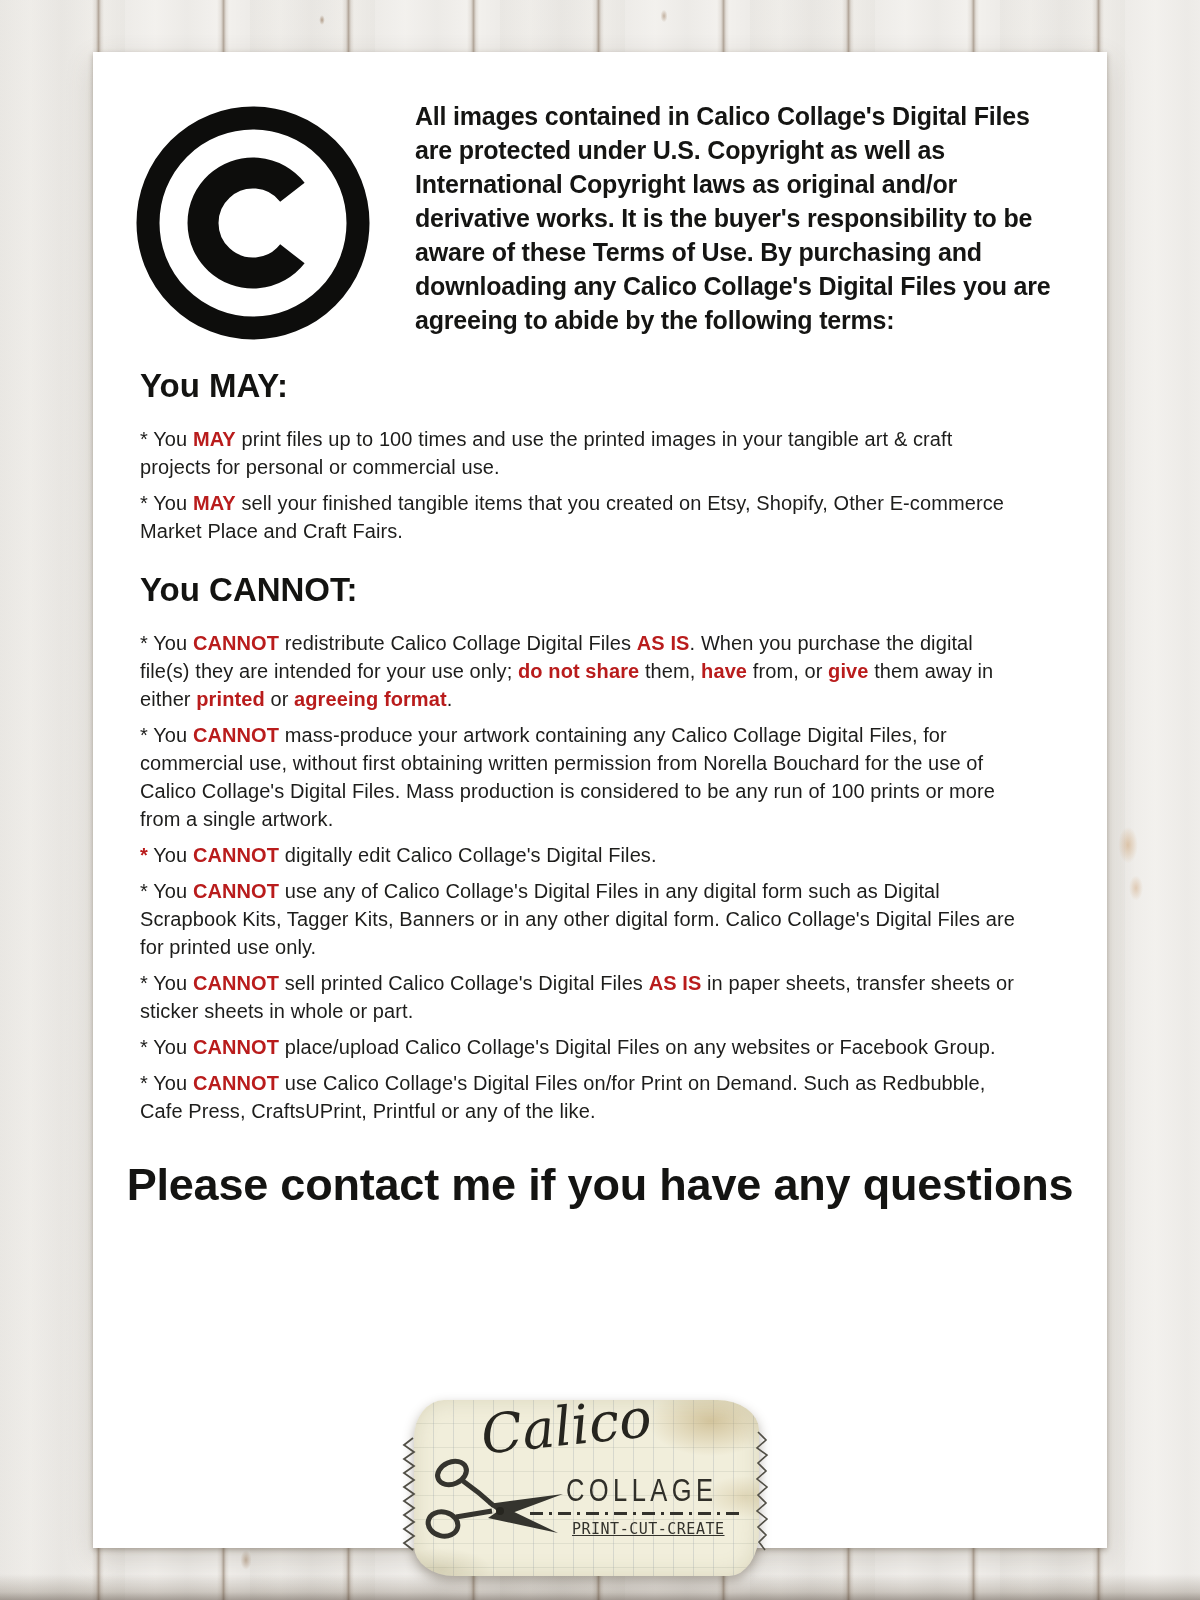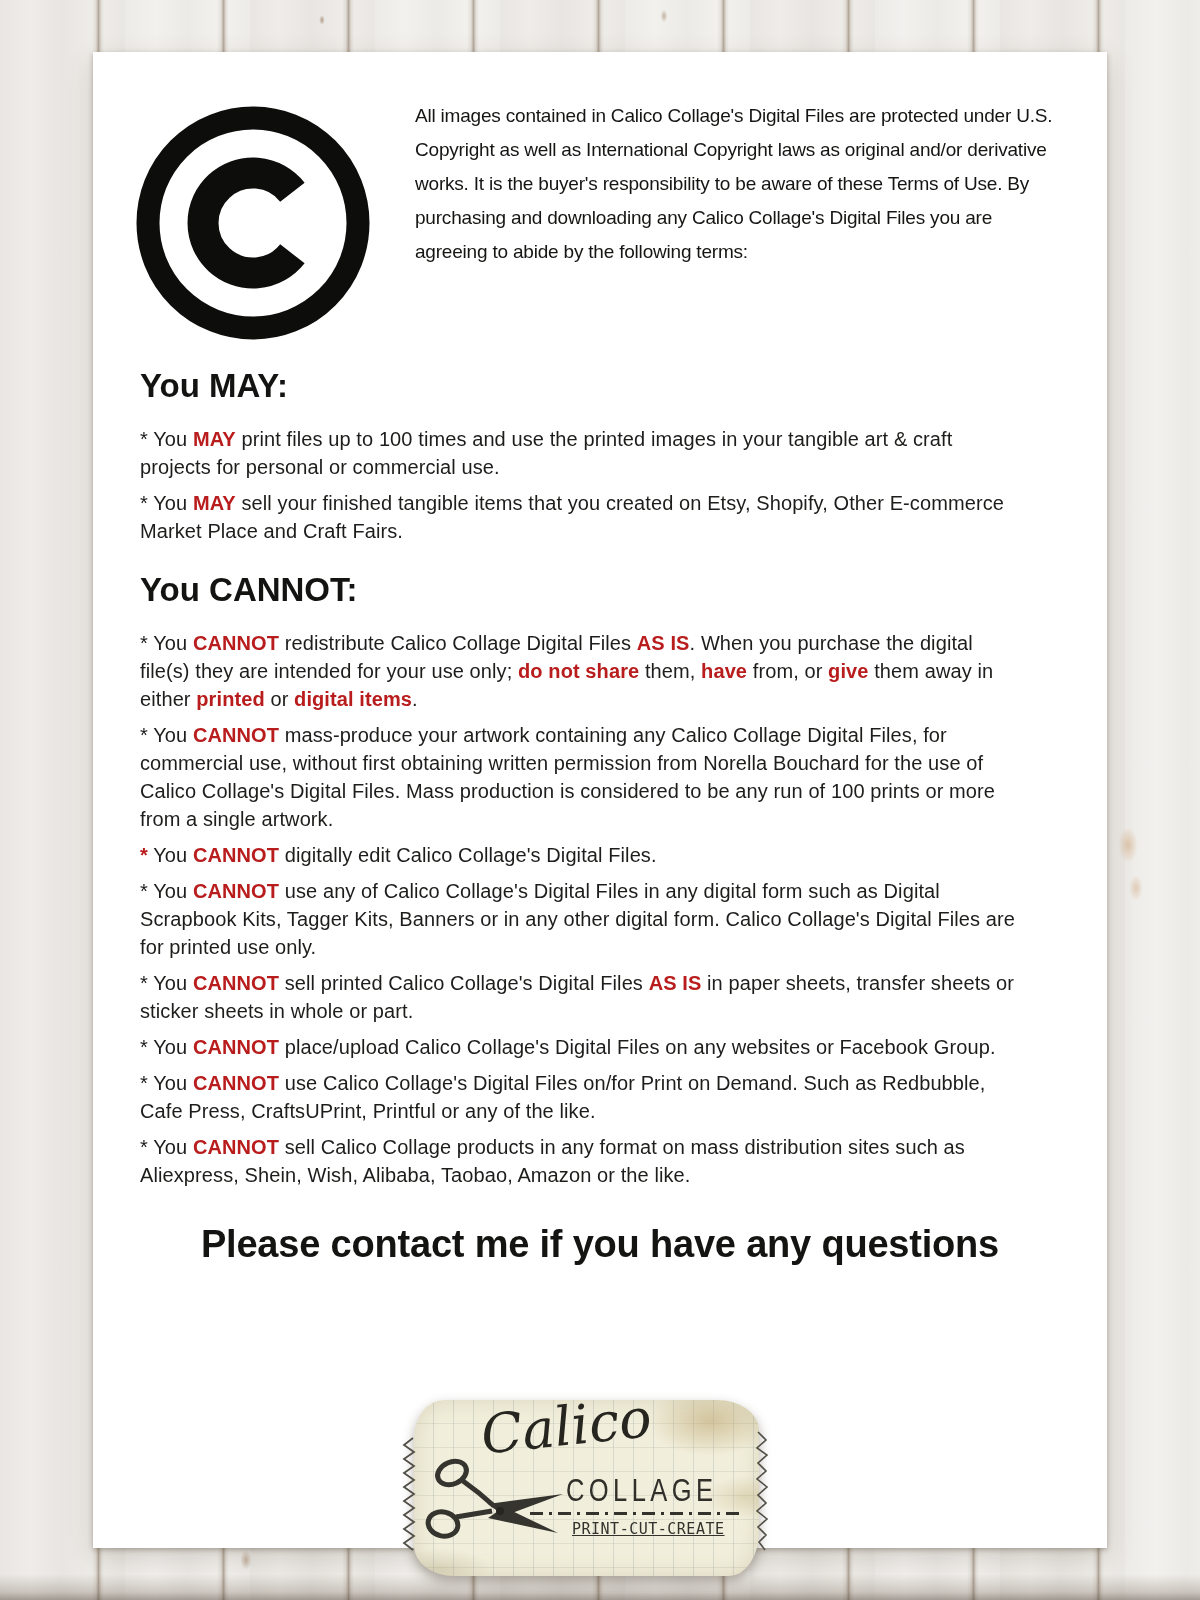--- a/index.html
+++ b/index.html
@@ -23,35 +23,35 @@
   }
   .paper {
     position:absolute; left:93px; top:52px; width:1014px; height:1496px;
     background:#ffffff;
     box-shadow: 0 2px 5px rgba(90,75,58,0.38), 0 10px 26px rgba(90,75,58,0.20);
   }
   .header { display:flex; align-items:flex-start; padding:53px 40px 0 42px; }
   .cmark { width:236px; height:236px; flex:0 0 auto; }
   .intro {
     margin:-6px 0 0 44px; width:668px;
-    font-size:19px; line-height:34px; font-weight:normal; color:#151513; letter-spacing:-0.2px;
+    font-size:25px; line-height:34px; font-weight:bold; color:#151513; letter-spacing:-0.2px;
   }
   h2.section-heading {
     font-size:33px; font-weight:bold; color:#131311;
     margin:26px 0 20px 47px;
   }
   .runs-list p {
     margin:0 0 0 47px; width:880px;
     font-size:20px; line-height:28px; color:#1d1d1b; letter-spacing:0.1px;
   }
   .runs-list p + p { margin-top:8px; }
   .runs-list b { font-weight:bold; color:#b91c1c; }
   .contact {
     margin-top:34px; width:100%; text-align:center;
-    font-size:38px; font-weight:bold; color:#141412; letter-spacing:-0.2px;
+    font-size:45px; font-weight:bold; color:#141412; letter-spacing:-0.2px;
   }
   .logo {
     position:absolute; left:321px; top:1348px; width:345px; height:176px;
     background-color:#f1eedb;
     background-image:
       radial-gradient(90px 50px at 86% 12%, rgba(186,162,106,0.55), rgba(186,162,106,0) 70%),
       radial-gradient(60px 30px at 96% 55%, rgba(186,162,106,0.30), rgba(186,162,106,0) 70%),
       radial-gradient(70px 30px at 8% 96%, rgba(160,150,110,0.25), rgba(160,150,110,0) 70%),
       repeating-linear-gradient(90deg, rgba(0,0,0,0) 0 19px, rgba(146,156,168,0.28) 19px 20px),
       repeating-linear-gradient(180deg, rgba(0,0,0,0) 0 23px, rgba(146,156,140,0.18) 23px 24px);
@@ -95,28 +95,27 @@
   </div>
 
   <h2 class="section-heading">You MAY:</h2>
   <div class="runs-list">
       <p><span>* You </span><b>MAY</b><span> print files up to 100 times and use the printed images in your tangible art &amp; craft projects for personal or commercial use.</span></p>
       <p><span>* You </span><b>MAY</b><span> sell your finished tangible items that you created on Etsy, Shopify, Other E-commerce Market Place and Craft Fairs.</span></p>
     </div>
 
   <h2 class="section-heading">You CANNOT:</h2>
   <div class="runs-list">
-      <p><span>* You </span><b>CANNOT</b><span> redistribute Calico Collage Digital Files </span><b>AS IS</b><span>. When you purchase the digital file(s) they are intended for your use only; </span><b>do not share</b><span> them, </span><b>have</b><span> from, or </span><b>give</b><span> them away in either </span><b>printed</b><span> or </span><b>digital items</b><span>.</span></p>
+      <p><span>* You </span><b>CANNOT</b><span> redistribute Calico Collage Digital Files </span><b>AS IS</b><span>. When you purchase the digital file(s) they are intended for your use only; </span><b>do not share</b><span> them, </span><b>have</b><span> from, or </span><b>give</b><span> them away in either </span><b>printed</b><span> or </span><b>agreeing format</b><span>.</span></p>
       <p><span>* You </span><b>CANNOT</b><span> mass-produce your artwork containing any Calico Collage Digital Files, for commercial use, without first obtaining written permission from Norella Bouchard for the use of Calico Collage's Digital Files. Mass production is considered to be any run of 100 prints or more from a single artwork.</span></p>
       <p><b>*</b><span> You </span><b>CANNOT</b><span> digitally edit Calico Collage's Digital Files.</span></p>
       <p><span>* You </span><b>CANNOT</b><span> use any of Calico Collage's Digital Files in any digital form such as Digital Scrapbook Kits, Tagger Kits, Banners or in any other digital form. Calico Collage's Digital Files are for printed use only.</span></p>
       <p><span>* You </span><b>CANNOT</b><span> sell printed Calico Collage's Digital Files </span><b>AS IS</b><span> in paper sheets, transfer sheets or sticker sheets in whole or part.</span></p>
       <p><span>* You </span><b>CANNOT</b><span> place/upload Calico Collage's Digital Files on any websites or Facebook Group.</span></p>
       <p><span>* You </span><b>CANNOT</b><span> use Calico Collage's Digital Files on/for Print on Demand. Such as Redbubble, Cafe Press, CraftsUPrint, Printful or any of the like.</span></p>
-      <p><span>* You </span><b>CANNOT</b><span> sell Calico Collage products in any format on mass distribution sites such as Aliexpress, Shein, Wish, Alibaba,  Taobao, Amazon or the like.</span></p>
     </div>
 
   <div class="contact">Please contact me if you have any questions</div>
 
   <div class="logo">
     <svg class="stitch-left" width="18" height="120" viewBox="0 0 18 120" aria-hidden="true">
       <path d="M13 2 L4 9 L14 16 L4 23 L14 30 L4 37 L14 44 L4 51 L14 58 L4 65 L14 72 L4 79 L14 86 L4 93 L14 100 L4 107 L13 114" fill="none" stroke="#514f46" stroke-width="1.8"></path>
     </svg>
     <svg class="stitch-right" width="18" height="124" viewBox="0 0 18 124" aria-hidden="true">
       <path d="M5 2 L13 10 L4 18 L14 25 L5 33 L13 41 L4 49 L14 57 L5 65 L13 73 L4 81 L14 89 L5 97 L13 105 L6 112 L12 120" fill="none" stroke="#514f46" stroke-width="1.6"></path>

